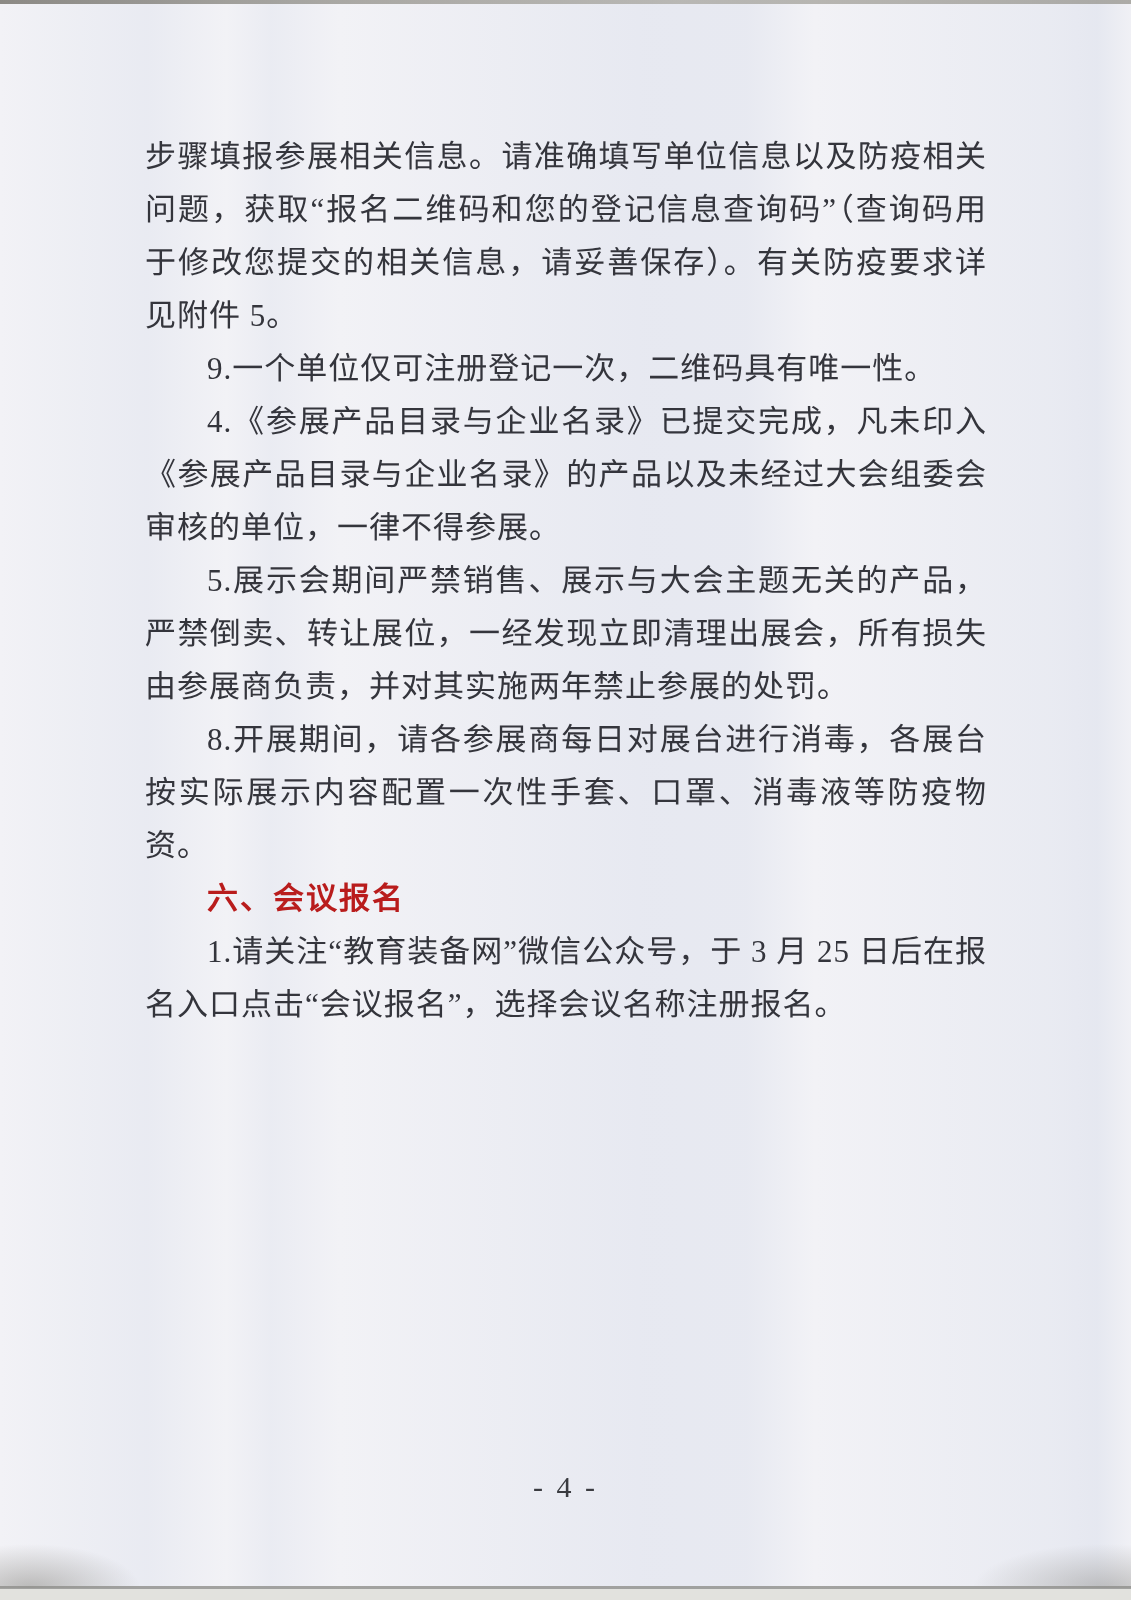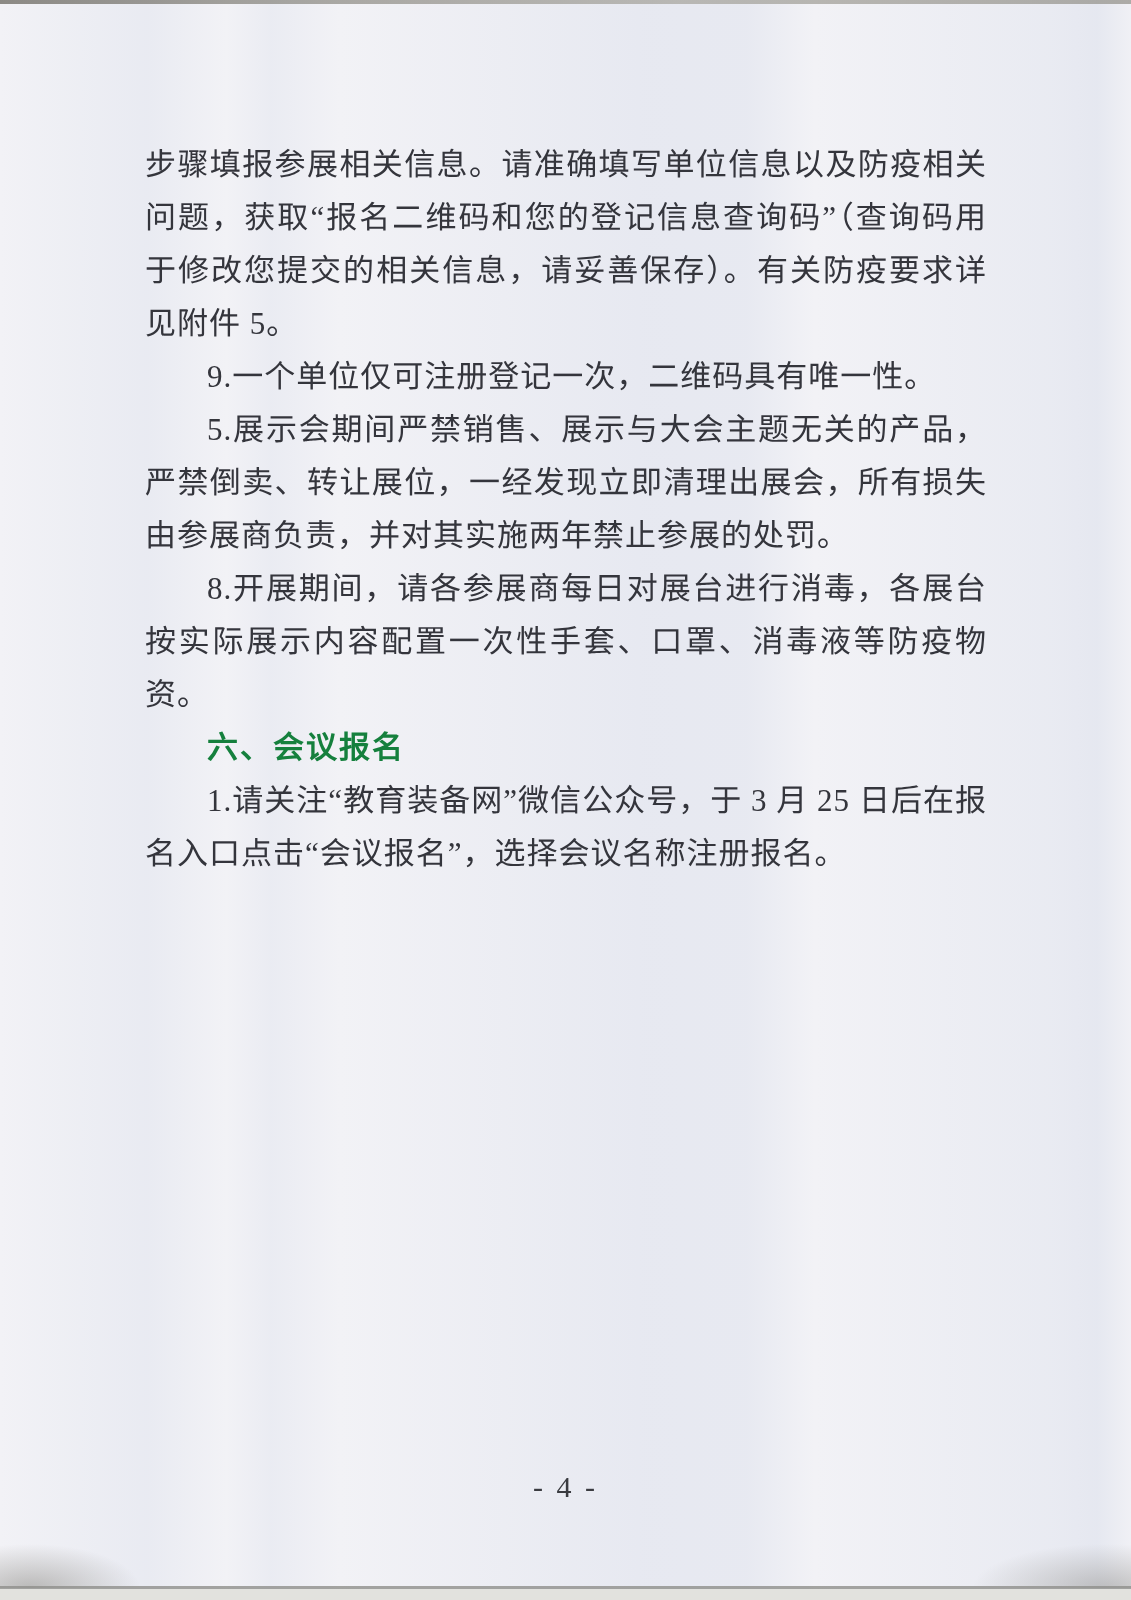--- a/index.html
+++ b/index.html
@@ -74,40 +74,40 @@
     position: absolute;
     right: 0; top: 1540px;
     width: 170px; height: 48px;
     background: radial-gradient(ellipse at 85% 100%, rgba(120,118,110,0.38) 0%, rgba(120,118,110,0.0) 65%);
     pointer-events: none;
   }
 
   .text-block {
     position: absolute;
     left: 145px;
-    top: 138px;
+    top: 130px;
     width: 842px;
     color: #34353c;
     font-size: 31px;
     line-height: 53px;
     letter-spacing: 1px;
     text-align: justify;
     text-justify: inter-character;
   }
 
   .para {
     margin: 0;
   }
   .para.indent {
     text-indent: 2em;
   }
   .para.heading {
     font-family: "Liberation Sans", sans-serif;
     font-weight: 700;
-    color: #15803d;
+    color: #b91c1c;
     letter-spacing: 2px;
   }
 
   .page-number {
     position: absolute;
     left: 0;
     top: 1470px;
     width: 100%;
     text-align: center;
     color: #3a3b40;
@@ -119,20 +119,21 @@
 </head>
 <body>
 
 <div class="page">
   <div class="scan-bands"></div>
   <div class="scan-top-edge"></div>
 
   <div class="text-block">
     <p class="para">步骤填报参展相关信息。请准确填写单位信息以及防疫相关问题，获取“报名二维码和您的登记信息查询码”（查询码用于修改您提交的相关信息，请妥善保存）。有关防疫要求详见附件 5。</p>
     <p class="para indent">9.一个单位仅可注册登记一次，二维码具有唯一性。</p>
+    <p class="para indent">4.《参展产品目录与企业名录》已提交完成，凡未印入《参展产品目录与企业名录》的产品以及未经过大会组委会审核的单位，一律不得参展。</p>
     <p class="para indent">5.展示会期间严禁销售、展示与大会主题无关的产品，严禁倒卖、转让展位，一经发现立即清理出展会，所有损失由参展商负责，并对其实施两年禁止参展的处罚。</p>
     <p class="para indent">8.开展期间，请各参展商每日对展台进行消毒，各展台按实际展示内容配置一次性手套、口罩、消毒液等防疫物资。</p>
     <p class="para indent heading">六、会议报名</p>
     <p class="para indent">1.请关注“教育装备网”微信公众号，于 3 月 25 日后在报名入口点击“会议报名”，选择会议名称注册报名。</p>
   </div>
 
   <div class="page-number">- 4 -</div>
 
   <div class="corner-curl-left"></div>
   <div class="corner-curl-right"></div>

